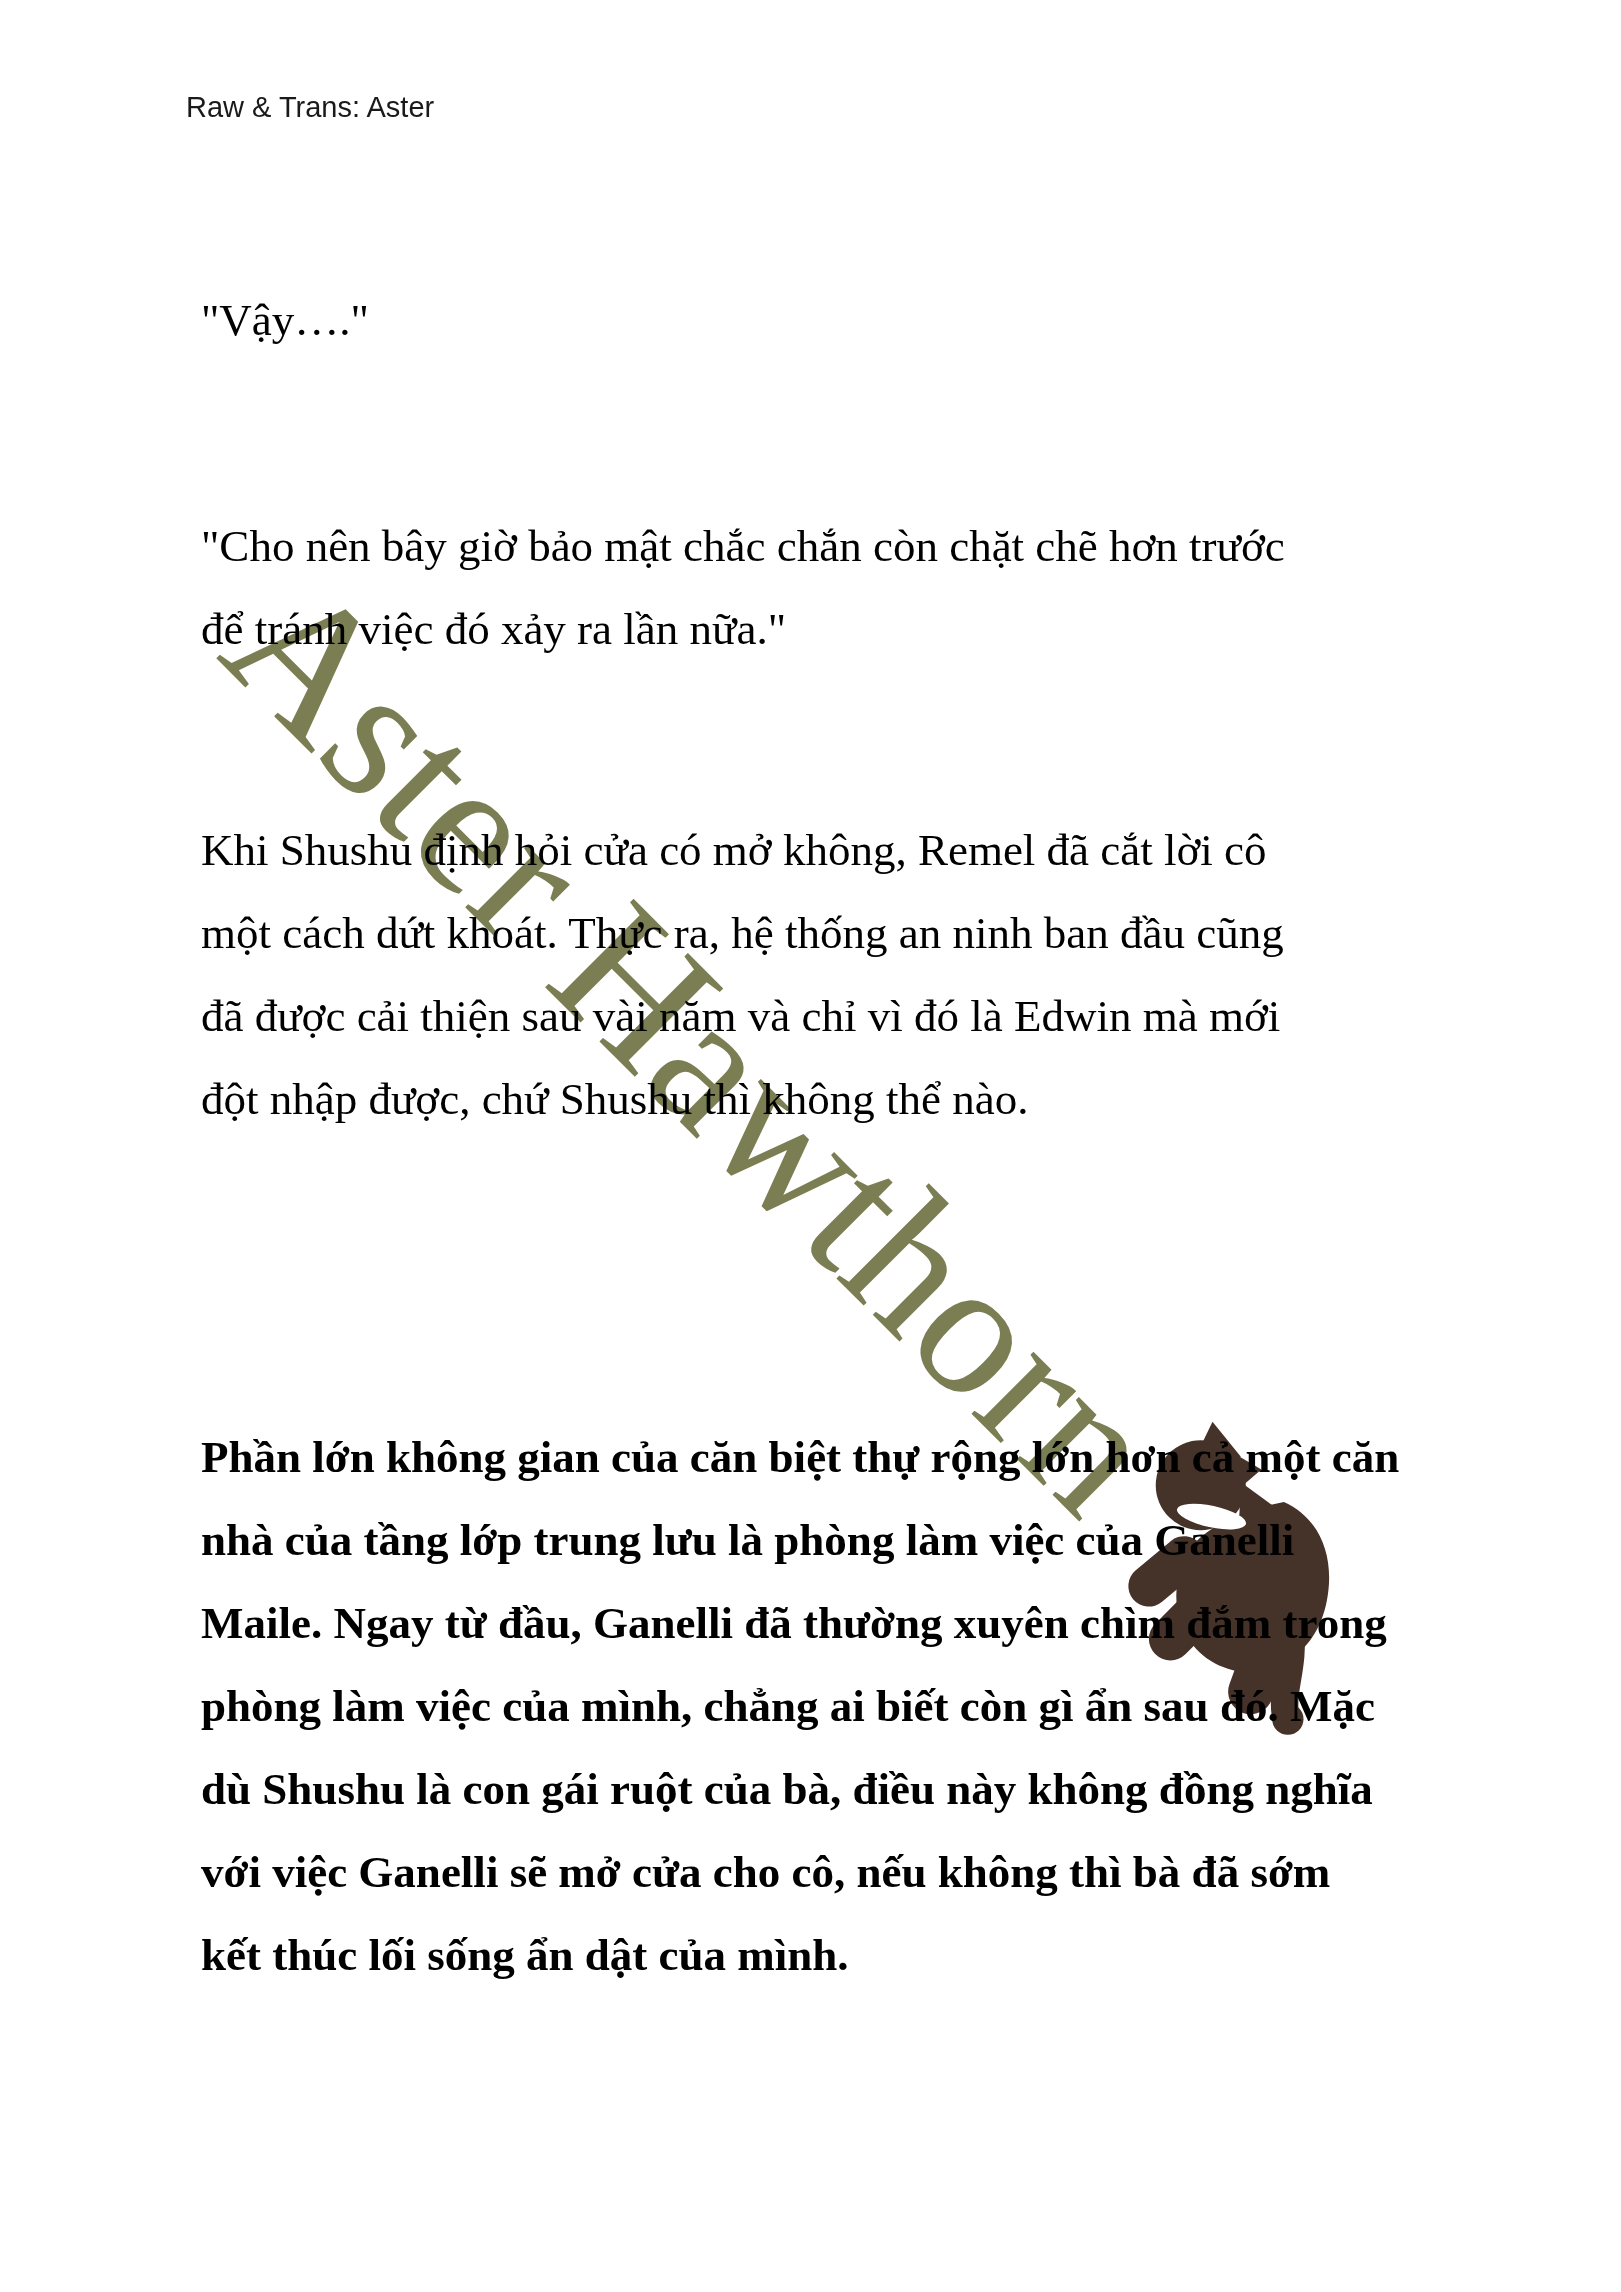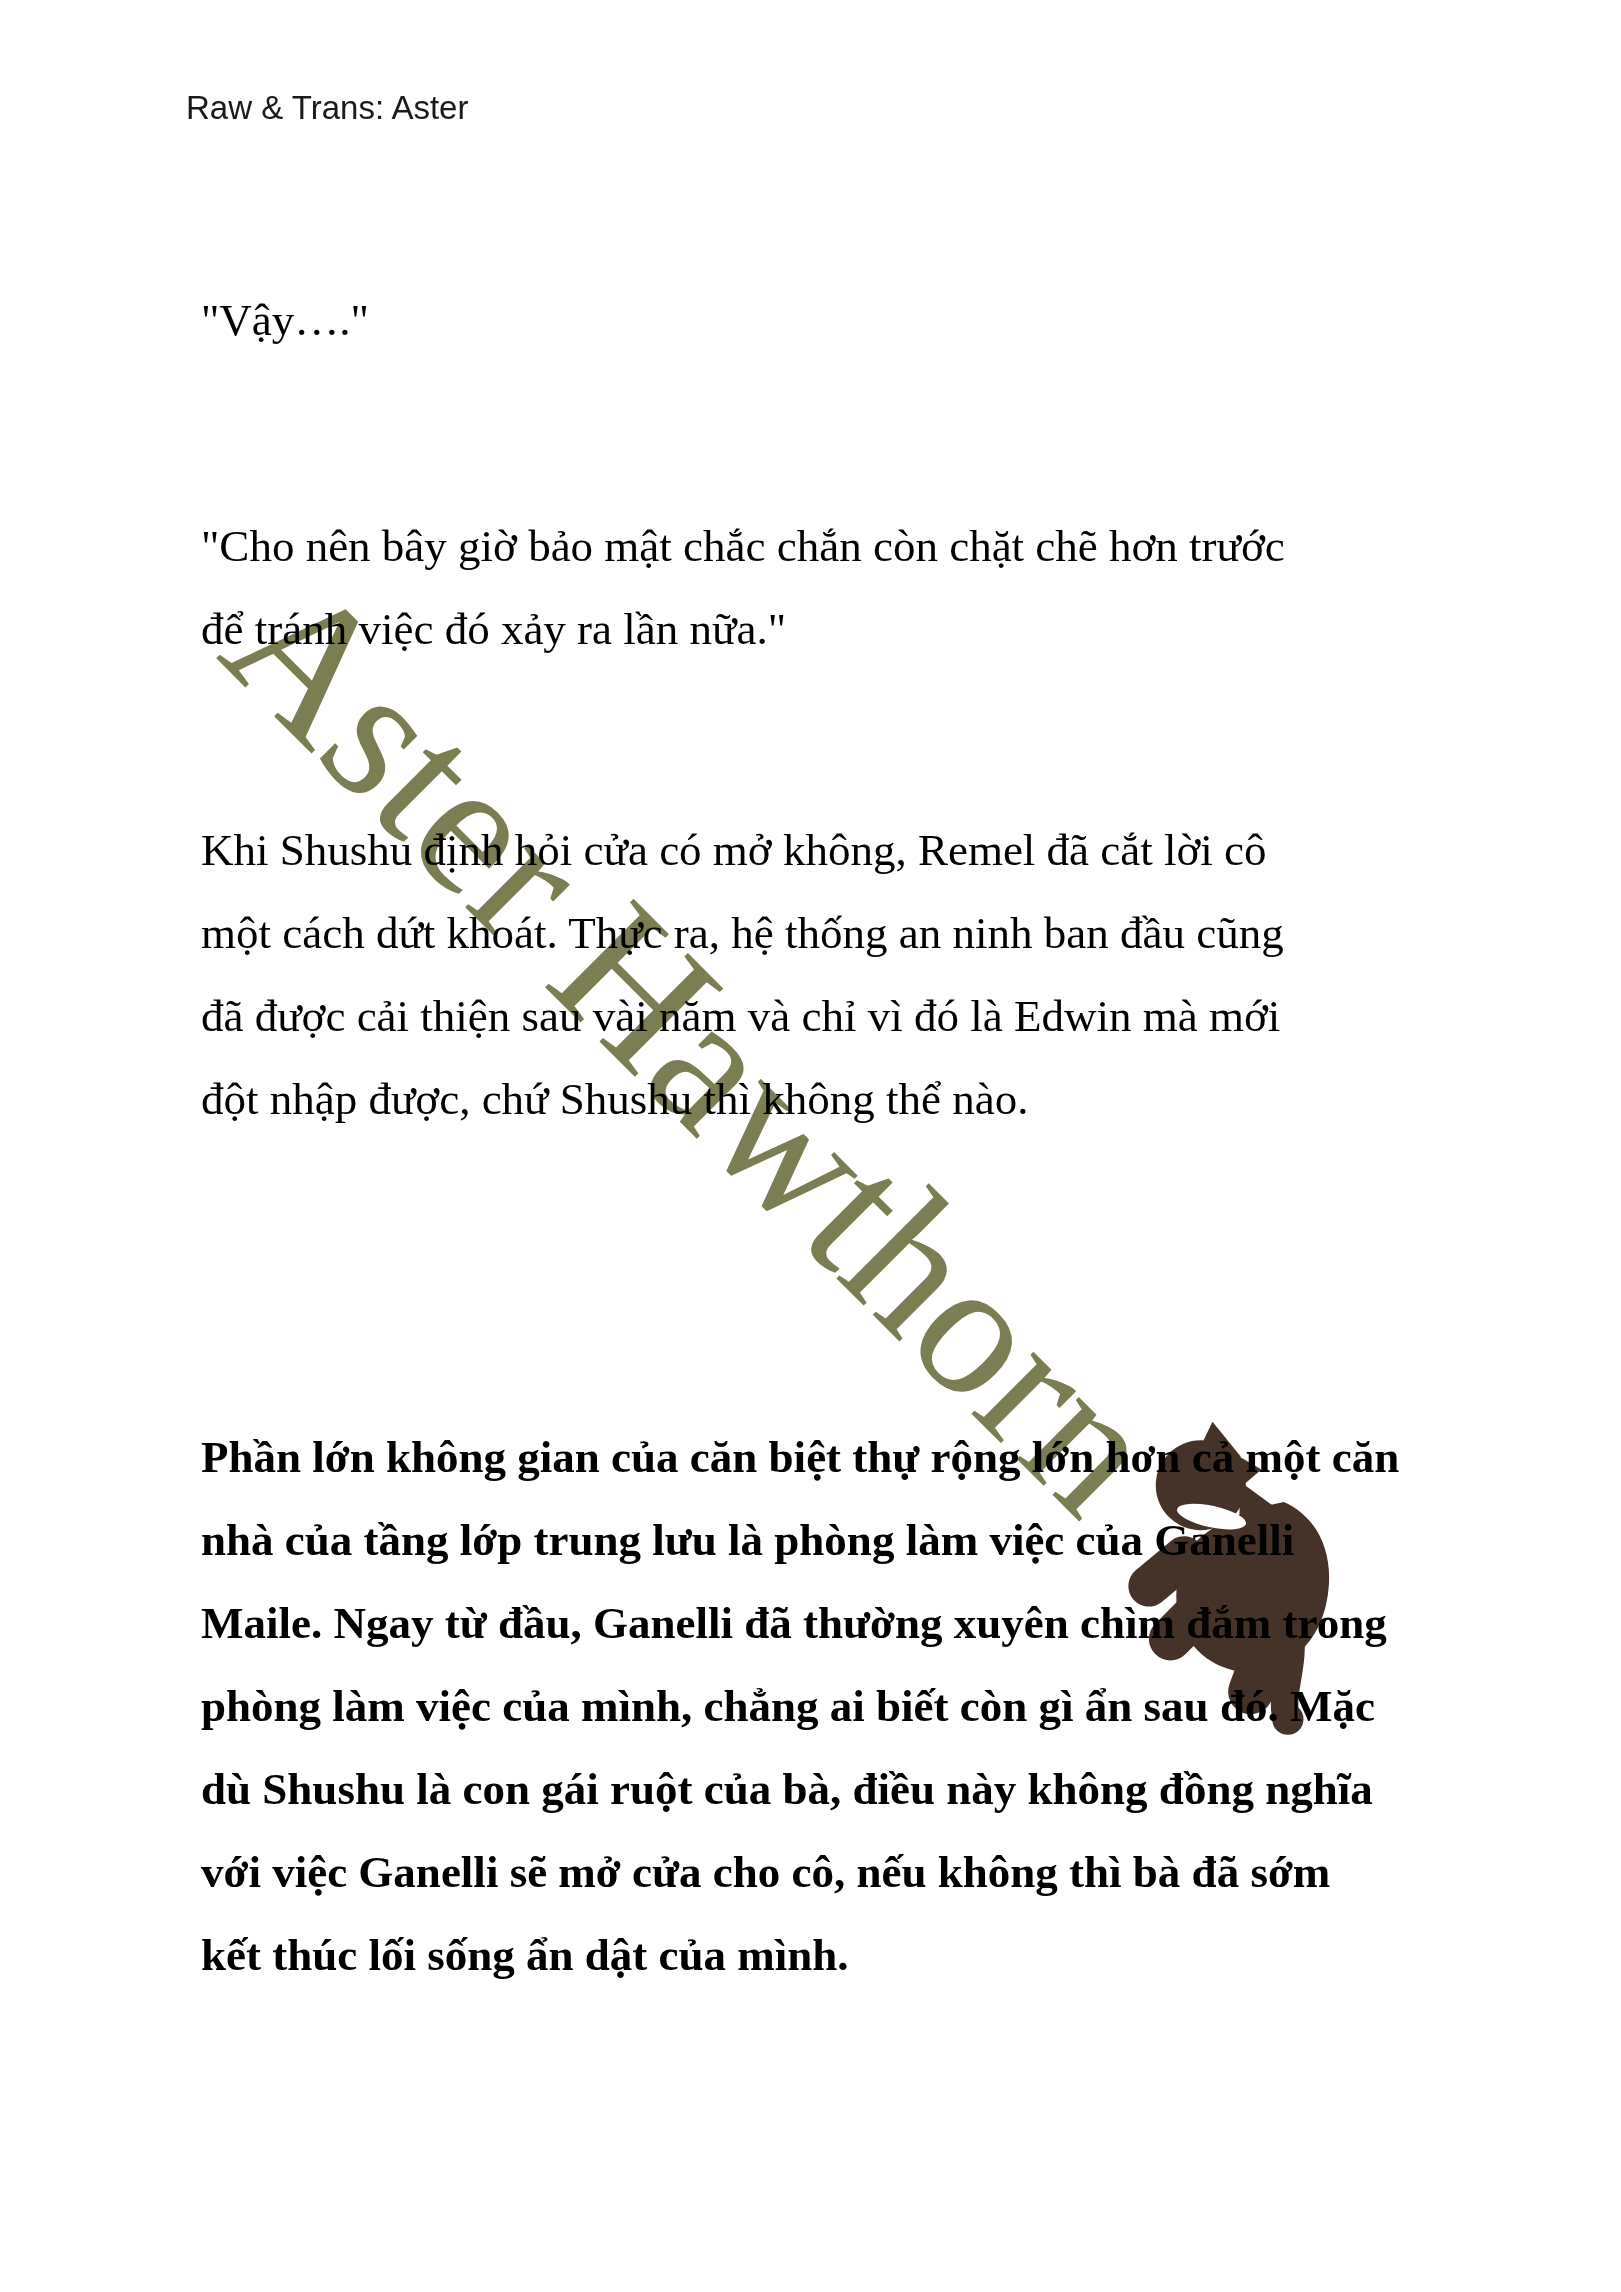--- a/index.html
+++ b/index.html
@@ -15,21 +15,21 @@
   }
   .page {
     position: absolute;
     inset: 0;
   }
   .header-credit {
     position: absolute;
     left: 186px;
     top: 88px;
     font-family: "Liberation Sans", sans-serif;
-    font-size: 33px;
+    font-size: 29px;
     line-height: 39px;
     color: #1a1a1a;
     z-index: 3;
     white-space: nowrap;
   }
   .watermark {
     position: absolute;
     left: 338px;
     top: 534px;
     transform: rotate(45deg);

